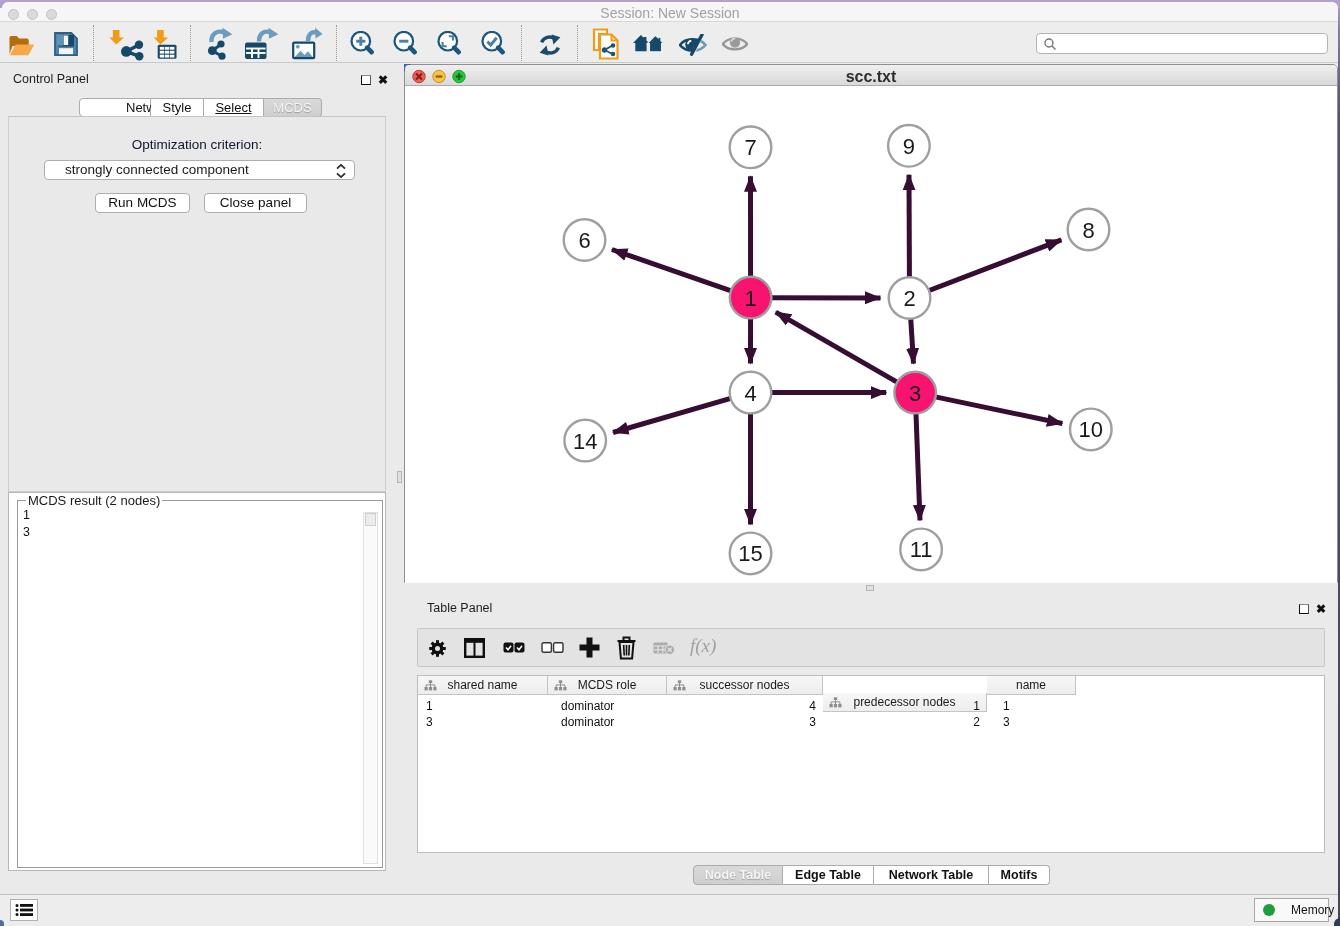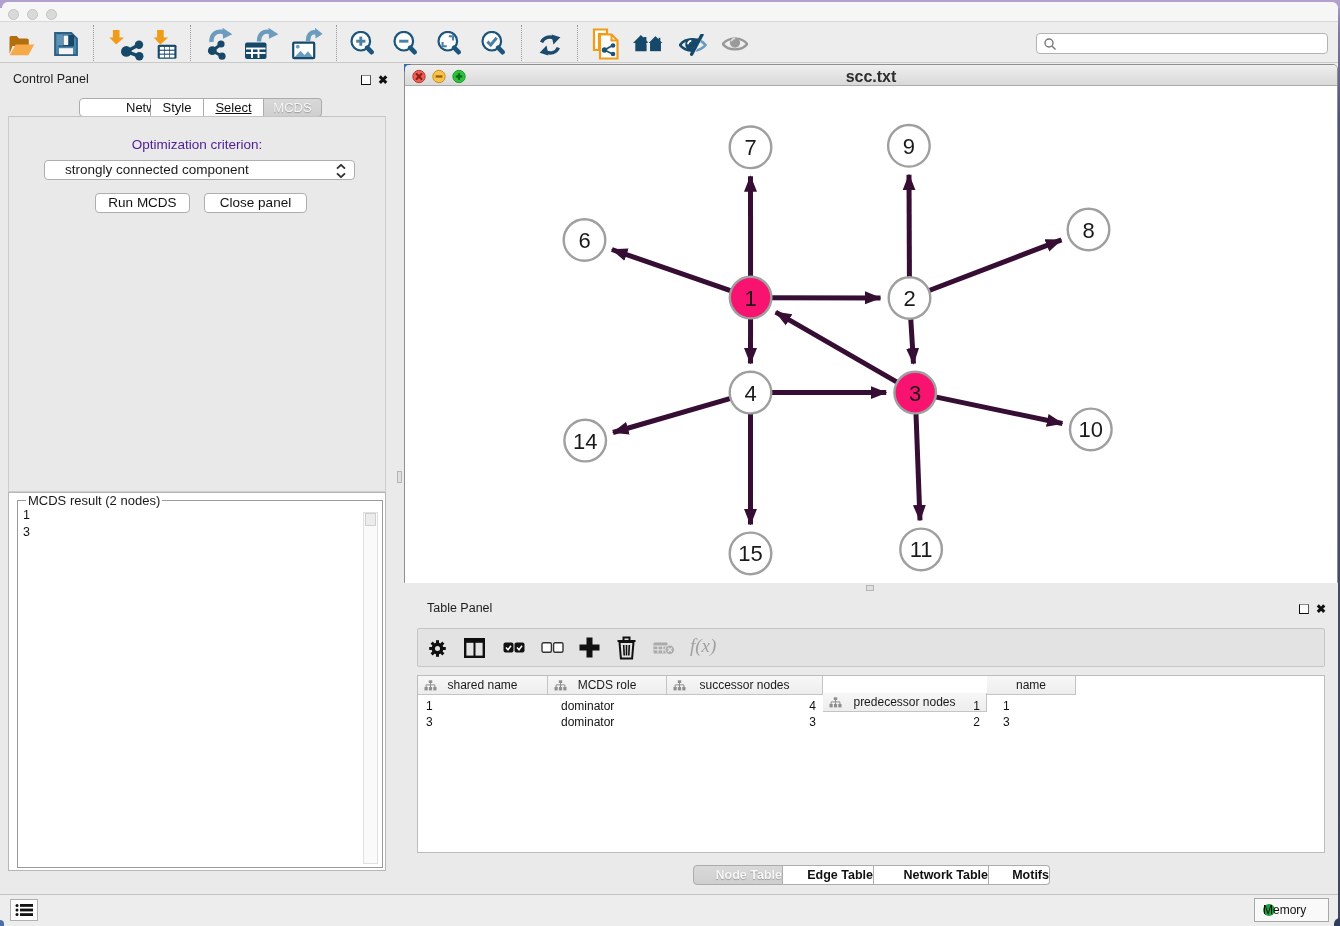--- a/index.html
+++ b/index.html
@@ -22,21 +22,21 @@
 #cpanel { left:0; top:63px; width:392px; height:831px; background:#eaeaea; }
 #cptitle { position:absolute; left:13px; top:9px; font-size:12.5px; color:#1c1c1c; }
 .winbtn-sq { position:absolute; width:10px; height:10px; border:1.6px solid #111; border-top-color:#8a8a8a; border-right-color:#555; background:#fff; }
 .winbtn-x { position:absolute; font-size:12px; font-weight:bold; color:#111; line-height:10px; }
 .tabrow { position:absolute; display:flex; height:19px; }
 .tab { height:19px; line-height:18px; font-size:13px; text-align:center; background:#fff; border:1px solid #acacac; border-left:none; color:#111; }
 .tab.first { border-left:1px solid #acacac; border-radius:4px 0 0 4px; }
 .tab.last { border-radius:0 4px 4px 0; }
 .tab.sel { background:linear-gradient(#d9d9d9,#cfcfcf); color:#f6f6f6; text-shadow:0 1px 1px #9a9a9a; }
 #cpcontent { position:absolute; left:8px; top:53px; width:378px; height:376px; background:#e9e9e9; border:1px solid #cdcdcd; border-top:1px solid #c4c4c4; }
-#optlabel { position:absolute; left:0; width:100%; top:20px; text-align:center; font-size:13.5px; color:#4c1d95; }
+#optlabel { position:absolute; left:0; width:100%; top:20px; text-align:center; font-size:13.5px; color:#0f172a; }
 #combo { position:absolute; left:35px; top:43px; width:311px; height:20px; background:#fff; border:1px solid #aeaeae; border-radius:4px; font-size:13.5px; color:#1a1a1a; line-height:18px; padding-left:20px; }
 #combo svg { position:absolute; right:7px; top:3px; }
 .btn { position:absolute; top:76px; height:20px; background:#fff; border:1px solid #aeaeae; border-radius:4px; font-size:13.5px; color:#111; text-align:center; line-height:18px; }
 #results { position:absolute; left:8px; top:429px; width:378px; height:379px; background:#fff; border:1px solid #b7b7b7; }
 #fieldset { position:absolute; left:8px; top:7px; width:366px; height:368px; border:1px solid #9a9a9a;padding-left:39px; }
 #legend { position:absolute; left:8px; top:-8px; background:#fff; padding:0 2px; font-size:13px; color:#1a1a1a; }
 #resulttext { position:absolute; left:5px; top:6px; font-size:12.5px; color:#111; line-height:16.5px; }
 #scrolltrack { position:absolute; right:4px; top:11px; width:15px; height:352px; background:#fafafa; border:1px solid #e0e0e0; }
 #scrollthumb { position:absolute; left:1px; top:0px; width:11px; height:13px; background:#ececec; border:1px solid #cfcfcf; }
 
@@ -51,33 +51,34 @@
 #hsplith { position:absolute; left:462px; top:2px; width:8px; height:6px; background:#e0e0e0; border:1px solid #b5b5b5; }
 
 #tpanel { left:404px; top:597px; width:934px; height:297px; background:#eaeaea; }
 #tptitle { position:absolute; left:15px; top:4px; font-size:12.5px; color:#1c1c1c;margin-left:8px; }
 #ttoolbar { position:absolute; left:13px; top:31px; width:908px; height:39px; background:#e3e3e3; border:1px solid #c6c6c6; border-radius:2px; }
 #tbl { position:absolute; left:13px; top:78px; width:908px; height:178px; background:#fff; border:1px solid #bcbcbc; }
 .hcell { position:absolute; top:0; height:19px; background:linear-gradient(#f7f7f7,#ededed); border-right:1px solid #c4c4c4; border-bottom:1px solid #c4c4c4; font-size:12px; color:#1a1a1a; text-align:center; line-height:18px; }
 .hicon { position:absolute; left:6px; top:4px; }
 .cell { position:absolute; font-size:12px; color:#111; height:16px; line-height:16px; }
 .btabrow { position:absolute; left:289px; top:268px; display:flex; height:20px; }
-.btab { height:20px; line-height:19px; font-size:12.5px; font-weight:bold; text-align:right; background:#fff; border:1px solid #acacac; border-left:none; color:#111; }
+.btab { height:20px; line-height:19px; font-size:12.5px; font-weight:bold; text-align:center; background:#fff; border:1px solid #acacac; border-left:none; color:#111; }
 
 #statusbar { left:0; top:894px; width:1340px; height:32px; background:#ededed; border-top:1px solid #c2c2c2; }
 #listbtn { position:absolute; left:10px; top:4px; width:28px; height:22px; background:#fdfdfd; border:1px solid #b1b1b1; }
 #membtn { position:absolute; left:1254px; top:3px; width:75px; height:24px; background:#f9f9f9; border:1px solid #a8a8a8; font-size:12px; color:#111; }
 </style>
 </head>
 <body>
 
 <div class="abs" id="titlebar">
   <div class="tl" style="left:8px;"></div>
   <div class="tl" style="left:27px;"></div>
   <div class="tl" style="left:46px;"></div>
+  <div id="wtitle">Session: New Session</div>
 </div>
 
 <div class="abs" id="toolbar">
   <div class="sep" style="left:93px"></div>
   <div class="sep" style="left:190px"></div>
   <div class="sep" style="left:336px"></div>
   <div class="sep" style="left:521px"></div>
   <div class="sep" style="left:577px"></div>
 
 <svg class="ticon" style="left:8px;top:11px" width="27" height="23" viewBox="0 0 27 23">
@@ -502,21 +503,21 @@
       <circle cx="2" cy="7" r="1.5" fill="#111"></circle>
         <rect x="5" y="5.6" width="13" height="2.8" fill="#111"></rect>
       <circle cx="2" cy="11.6" r="1.5" fill="#111"></circle>
         <rect x="5" y="10.2" width="13" height="2.8" fill="#111"></rect>
     </svg>
   </div>
   <div id="membtn">
     <svg width="12" height="12" style="position:absolute;left:8px;top:5px">
         <circle cx="6" cy="6" r="6" fill="#1e9e3e"></circle>
       </svg>
-    <span style="position:absolute;left:8px;top:4px;text-align:center;">Memory</span>
+    <span style="position:absolute;left:36px;top:4px;text-align:center;">Memory</span>
   </div>
 </div>
 
 <div class="abs" id="ptop"></div>
 <div class="abs" id="pright"></div>
 <div class="abs" id="cornl"></div>
 <div class="abs" id="cornr"></div>
 <div class="abs" style="left:0;bottom:0;width:4px;height:6px;background:#4a6fa5;border-radius:0 5px 0 0;"></div>
 <div class="abs" style="right:0;bottom:0;width:6px;height:8px;background:#2e3c5e;border-radius:6px 0 0 0;"></div>
 

